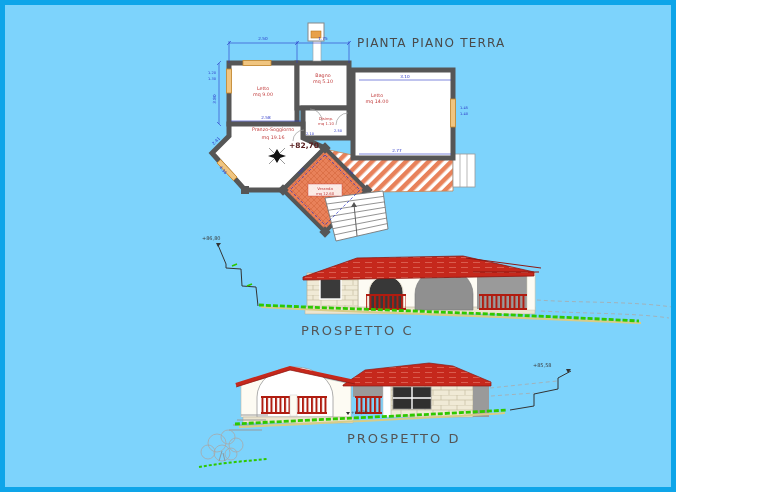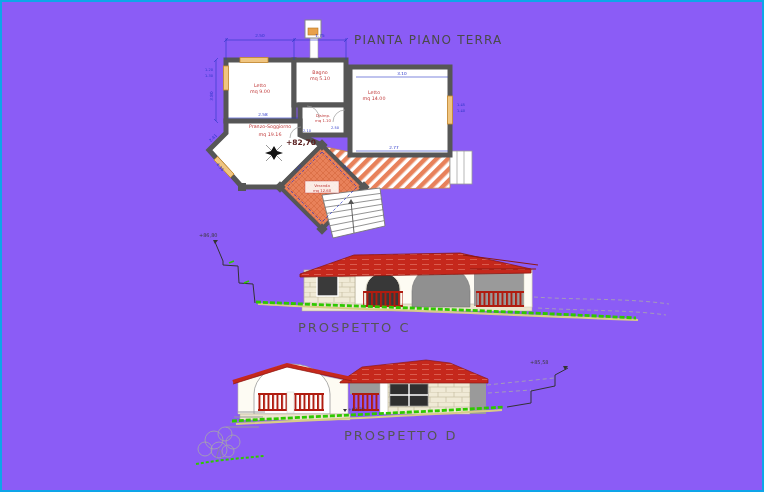--- a/index.html
+++ b/index.html
@@ -1,17 +1,17 @@
 <!DOCTYPE html>
 <html><head>
 <meta charset="utf-8">
 <style>
   html,body{margin:0;padding:0;background:#fff;}
-  .canvas{position:relative;width:764px;height:492px;background:#8b5cf6;
-          border:2px solid #0ea5e9;box-sizing:border-box;overflow:hidden;
+  .canvas{position:relative;width:676px;height:492px;background:#7dd3fc;
+          border:5px solid #0ea5e9;box-sizing:border-box;overflow:hidden;
           font-family:"DejaVu Sans",sans-serif;}
   svg{display:block;}
   text{font-family:"DejaVu Sans",sans-serif;}
   .title{font-size:12px;letter-spacing:1.2px;fill:#4a4a4a;}
   .elev-label{font-size:13px;letter-spacing:2px;fill:#555;}
   .dim{fill:#2a35c8;font-size:4.2px;text-anchor:middle;}
   .dim-s{fill:#2a35c8;font-size:3.5px;text-anchor:middle;}
   .room{fill:#c03a3a;font-size:4.8px;text-anchor:middle;}
   .room-s{fill:#c03a3a;font-size:3.8px;text-anchor:middle;}
   .level{fill:#3a3a3a;font-size:5px;}

